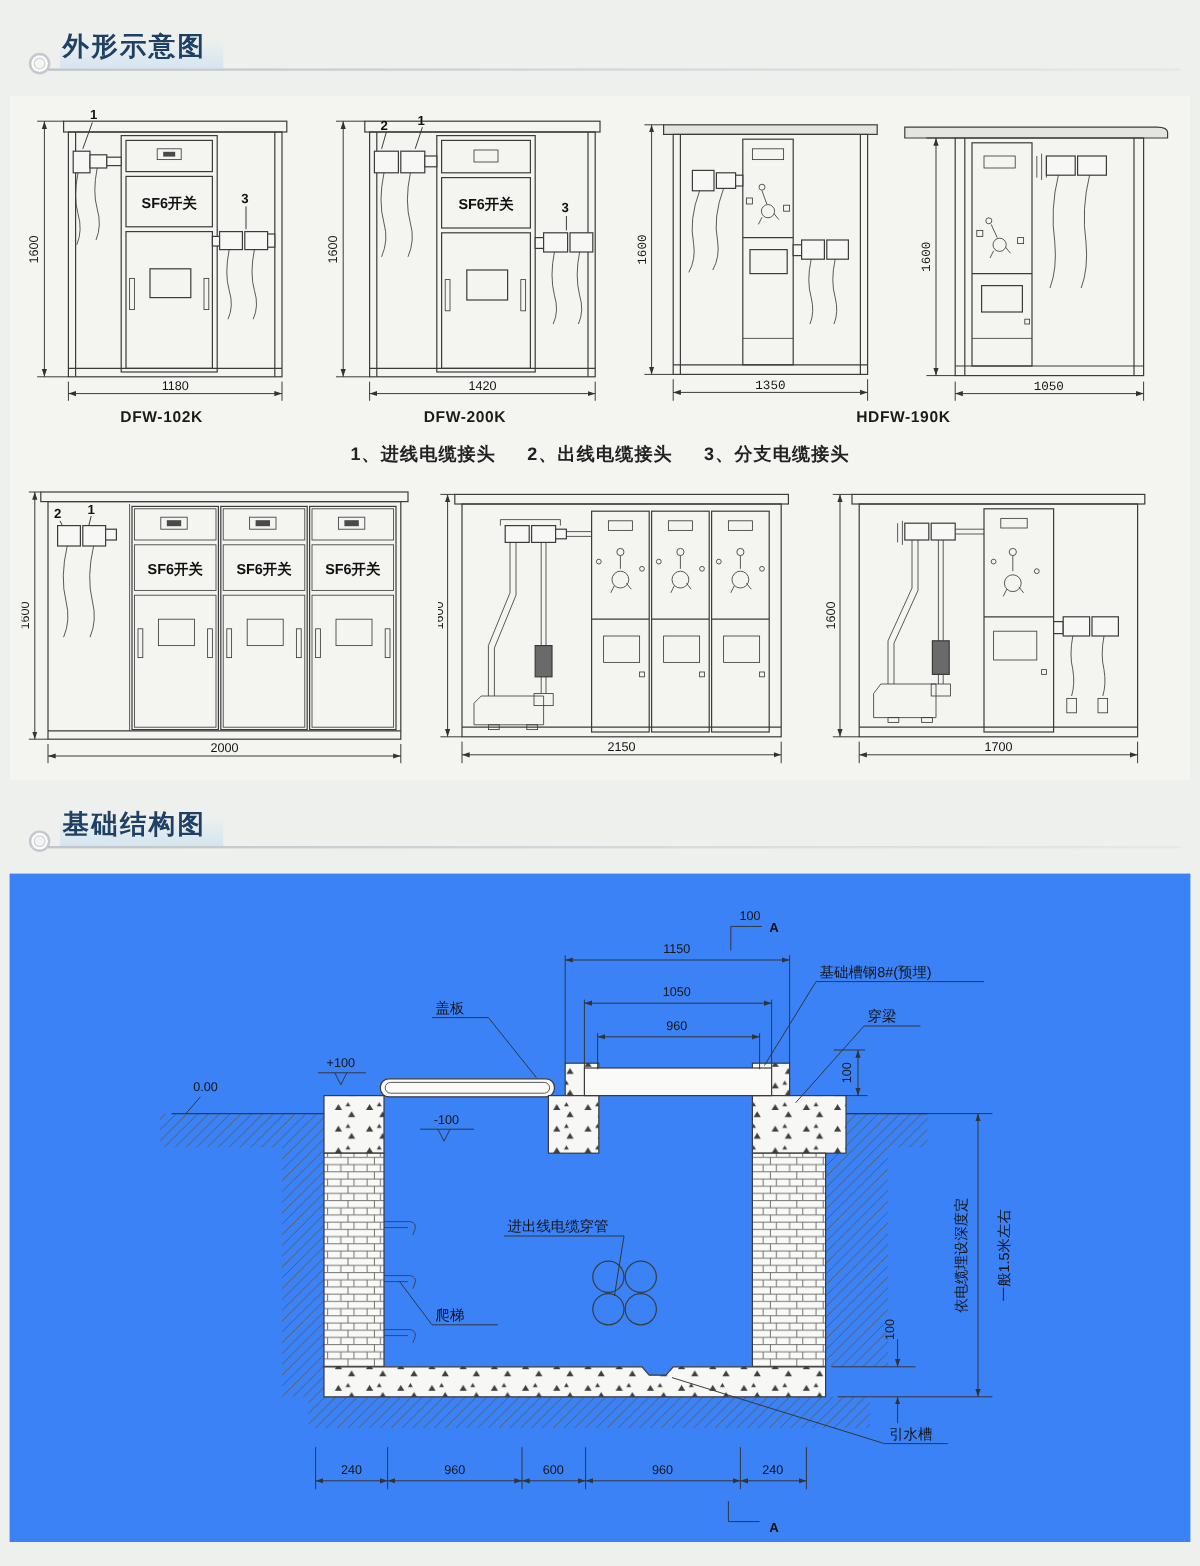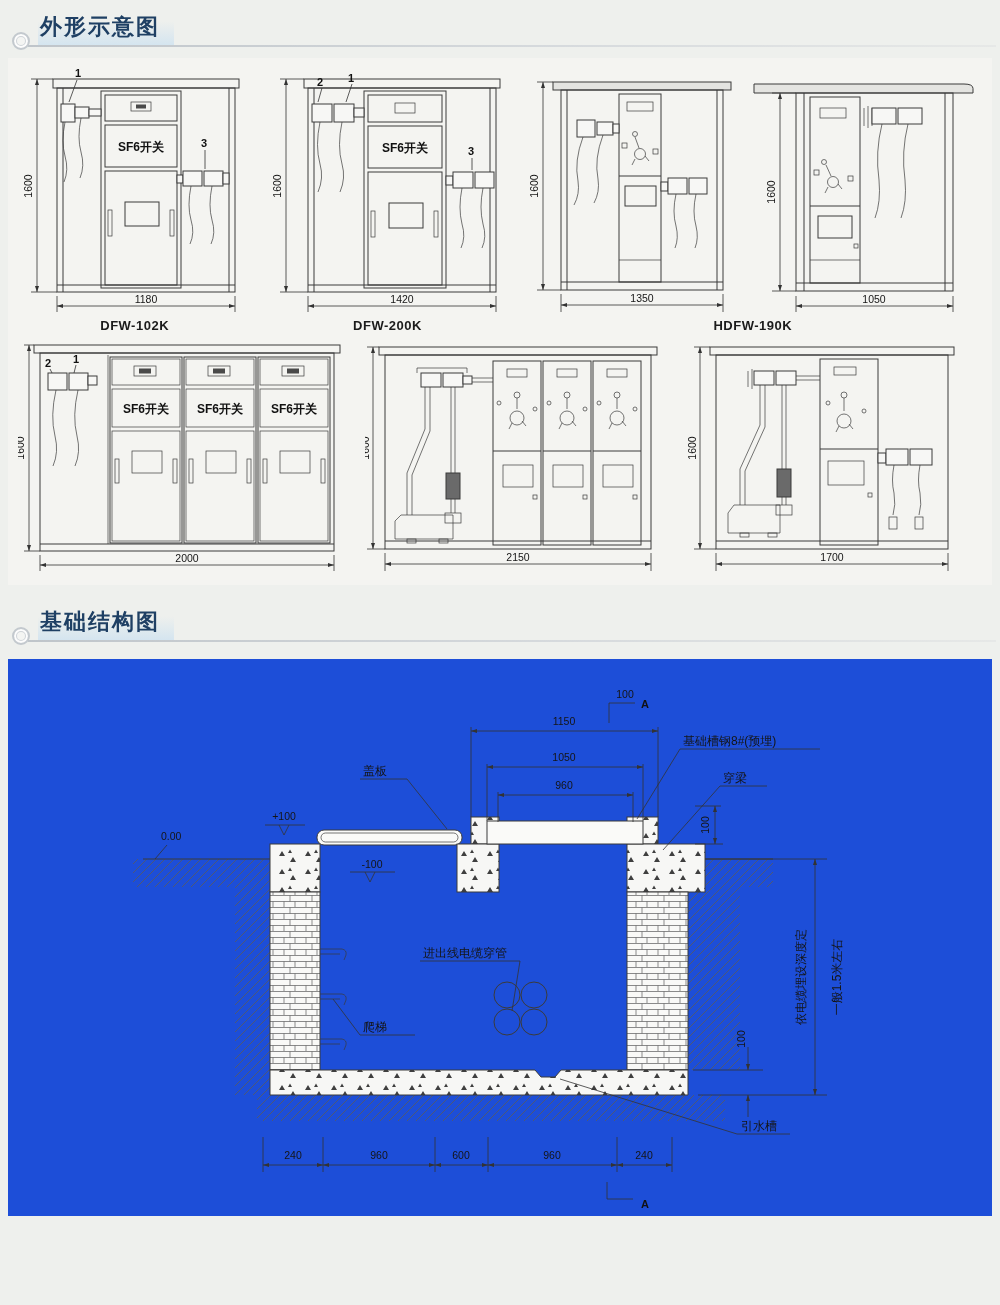--- a/index.html
+++ b/index.html
@@ -1,26 +1,26 @@
 <!DOCTYPE html>
 <html><head>
 <meta charset="utf-8">
 <style>
   html,body{margin:0;padding:0;}
   body{width:1000px;height:1305px;background:#eef0ed;font-family:"Liberation Sans","DejaVu Sans",sans-serif;position:relative;overflow:hidden;}
-  .sec-h{position:relative;height:48px;margin:4px;}
+  .sec-h{position:relative;height:48px;margin:16px;}
   .sec-h .ring{position:absolute;left:8px;top:28px;width:14px;height:14px;border:2px solid #c3c9ce;border-radius:50%;background:#f4f5f3;box-shadow:inset 0 0 0 2px #fdfdfd, inset 0 0 0 3px #cfd4d8;}
   .sec-h .hline{position:absolute;left:24px;right:0;top:41px;height:1.5px;background:linear-gradient(90deg,#bfc5ca,#d6dadd 55%,#e6e8e7);}
   .sec-h h2{position:absolute;left:34px;top:7px;margin:0;font-size:22px;font-weight:bold;color:#1f4064;letter-spacing:2px;background:linear-gradient(180deg,rgba(213,229,241,0) 30%,rgba(208,227,240,.85));padding:1px 14px 3px 2px;}
   .panel1{margin:6px 8px 0;background:#f4f4f1;padding:6px 4px 10px;}
-  .panel2{margin:12px 8px 0;background:#1d4ed8;padding:8px 0 4px;text-align:center;}
+  .panel2{margin:12px 8px 0;background:#3b82f6;padding:8px 0 4px;text-align:center;}
   .row{display:flex;justify-content:space-around;align-items:flex-start;}
   .cab{display:flex;flex-direction:column;align-items:center;}
   .model{font-size:13px;font-weight:bold;color:#1b1b1b;letter-spacing:.5px;margin-top:2px;}
-  .pair{display:flex;}
+  .pair{display:flex;font-family:Liberation Mono, monospace;}
   .legend{display:flex;justify-content:center;gap:26px;font-size:15px;font-weight:bold;color:#222;letter-spacing:1px;margin:14px 0 10px;}
   svg .o{fill:none;stroke:#3b3b3b;stroke-width:1;}
   svg .o2{fill:none;stroke:#3b3b3b;stroke-width:.7;}
   svg .fw{fill:#f7f7f5;stroke:#3b3b3b;stroke-width:1;}
   svg .fd{fill:#4a4a4a;stroke:none;}
   svg .d{stroke:#333;stroke-width:.8;fill:none;}
   svg .t{font-size:10.5px;fill:#151515;}
   svg .tz{font-size:12px;font-weight:bold;fill:#111;}
   svg .tn{font-size:11px;font-weight:bold;fill:#111;}
   svg .tc{font-size:12px;fill:#151515;}
@@ -237,20 +237,25 @@
             <line x1="48" y1="242" x2="205" y2="242" marker-start="url(#arr)" marker-end="url(#arr)"></line>
           </g>
           <text class="t" transform="rotate(-90)" x="-128" y="27" text-anchor="middle">1600</text>
           <text class="t" x="126" y="239" text-anchor="middle">1050</text>
         </svg>
       </div>
       <div class="model">HDFW-190K</div>
     </div>
   </div>
 
+  <div class="legend">
+    <span>1、进线电缆接头</span>
+    <span>2、出线电缆接头</span>
+    <span>3、分支电缆接头</span>
+  </div>
 
   <div class="row">
 
     <svg width="335" height="242" viewBox="0 0 335 242">
       <g class="o">
         <rect x="16" y="12" width="306" height="8"></rect>
         <rect x="22" y="20" width="294" height="198"></rect>
         <line x1="22" y1="211" x2="316" y2="211"></line>
         <line x1="90" y1="22" x2="90" y2="211" class="o2"></line>
 

